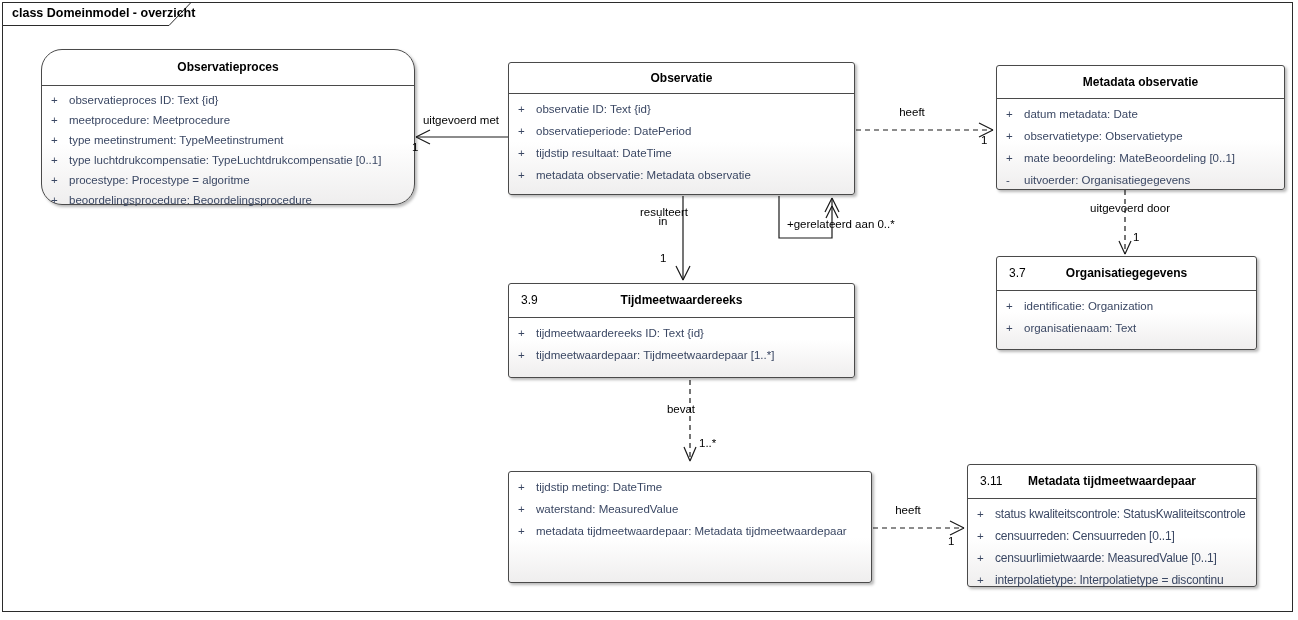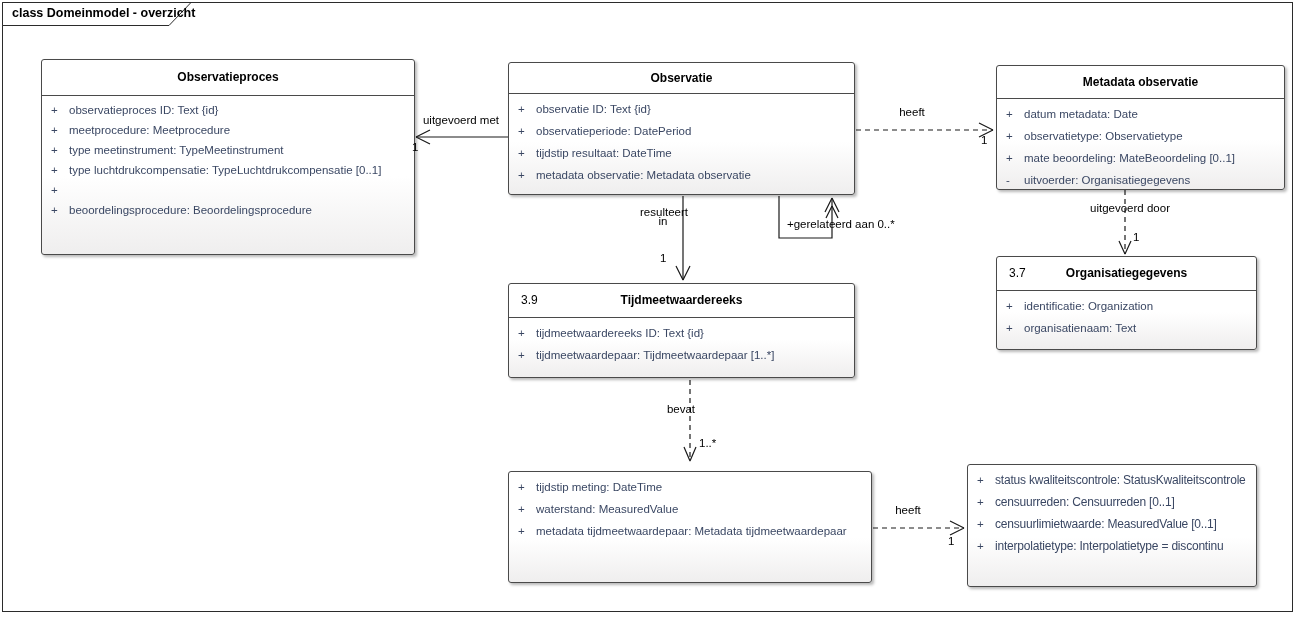--- a/index.html
+++ b/index.html
@@ -43,21 +43,21 @@
   .attrs { padding-top:4px; }
   .attr { display:flex; white-space:nowrap; color:#3a4763; font-size:11.5px; }
   .vis { width:27px; padding-left:9px; flex:0 0 27px; }
   .rows20 .attr { height:20px; line-height:20px; }
   .rows22 .attr { height:22px; line-height:22px; }
   .h36 { height:36px; } .h36 .cls-title, .h36 .cls-num { line-height:34px; }
   .h31 { height:31px; } .h31 .cls-title, .h31 .cls-num { line-height:30px; }
   .h33 { height:33px; } .h33 .cls-title, .h33 .cls-num { line-height:32px; }
   .h34 { height:34px; } .h34 .cls-title, .h34 .cls-num { line-height:33px; }
   .tight .atext { font-size:12px; letter-spacing:-0.2px; }
-  .box0 { left:41px;  top:59px;  width:374px; height:196px; }
+  .box0 { left:41px;  top:49px;  width:374px; height:156px;border-radius:21px; }
   .box1 { left:508px; top:62px;  width:347px; height:133px; }
   .box2 { left:996px; top:65px;  width:289px; height:125px; }
   .box3 { left:996px; top:256px; width:261px; height:94px;  }
   .box4 { left:508px; top:283px; width:347px; height:95px;  }
   .box5 { left:508px; top:471px; width:364px; height:112px; }
   .box6 { left:967px; top:464px; width:290px; height:123px; }
   
   .wires { position:absolute; left:0; top:0; z-index:2; pointer-events:none; }
   .clabel {
     position:absolute; z-index:3; font-size:11.5px; color:#000;
@@ -91,20 +91,21 @@
     <div class="attr">
         <span class="vis">+</span>
         <span class="atext">type meetinstrument: TypeMeetinstrument</span>
       </div>
     <div class="attr">
         <span class="vis">+</span>
         <span class="atext">type luchtdrukcompensatie: TypeLuchtdrukcompensatie [0..1]</span>
       </div>
     <div class="attr">
         <span class="vis">+</span>
+        <span class="atext">procestype: Procestype = algoritme</span>
       </div>
     <div class="attr">
         <span class="vis">+</span>
         <span class="atext">beoordelingsprocedure: Beoordelingsprocedure</span>
       </div>
   </div>
 </div>
 
 <div class="cls box1 rows22">
   <div class="cls-head h31">
@@ -199,20 +200,24 @@
         <span class="atext">waterstand: MeasuredValue</span>
       </div>
     <div class="attr">
         <span class="vis">+</span>
         <span class="atext">metadata tijdmeetwaardepaar: Metadata tijdmeetwaardepaar</span>
       </div>
   </div>
 </div>
 
 <div class="cls box6 rows22 tight">
+  <div class="cls-head h34">
+    <div class="cls-num">3.11</div>
+    <div class="cls-title">Metadata tijdmeetwaardepaar</div>
+  </div>
   <div class="attrs">
     <div class="attr">
         <span class="vis">+</span>
         <span class="atext">status kwaliteitscontrole: StatusKwaliteitscontrole</span>
       </div>
     <div class="attr">
         <span class="vis">+</span>
         <span class="atext">censuurreden: Censuurreden [0..1]</span>
       </div>
     <div class="attr">

